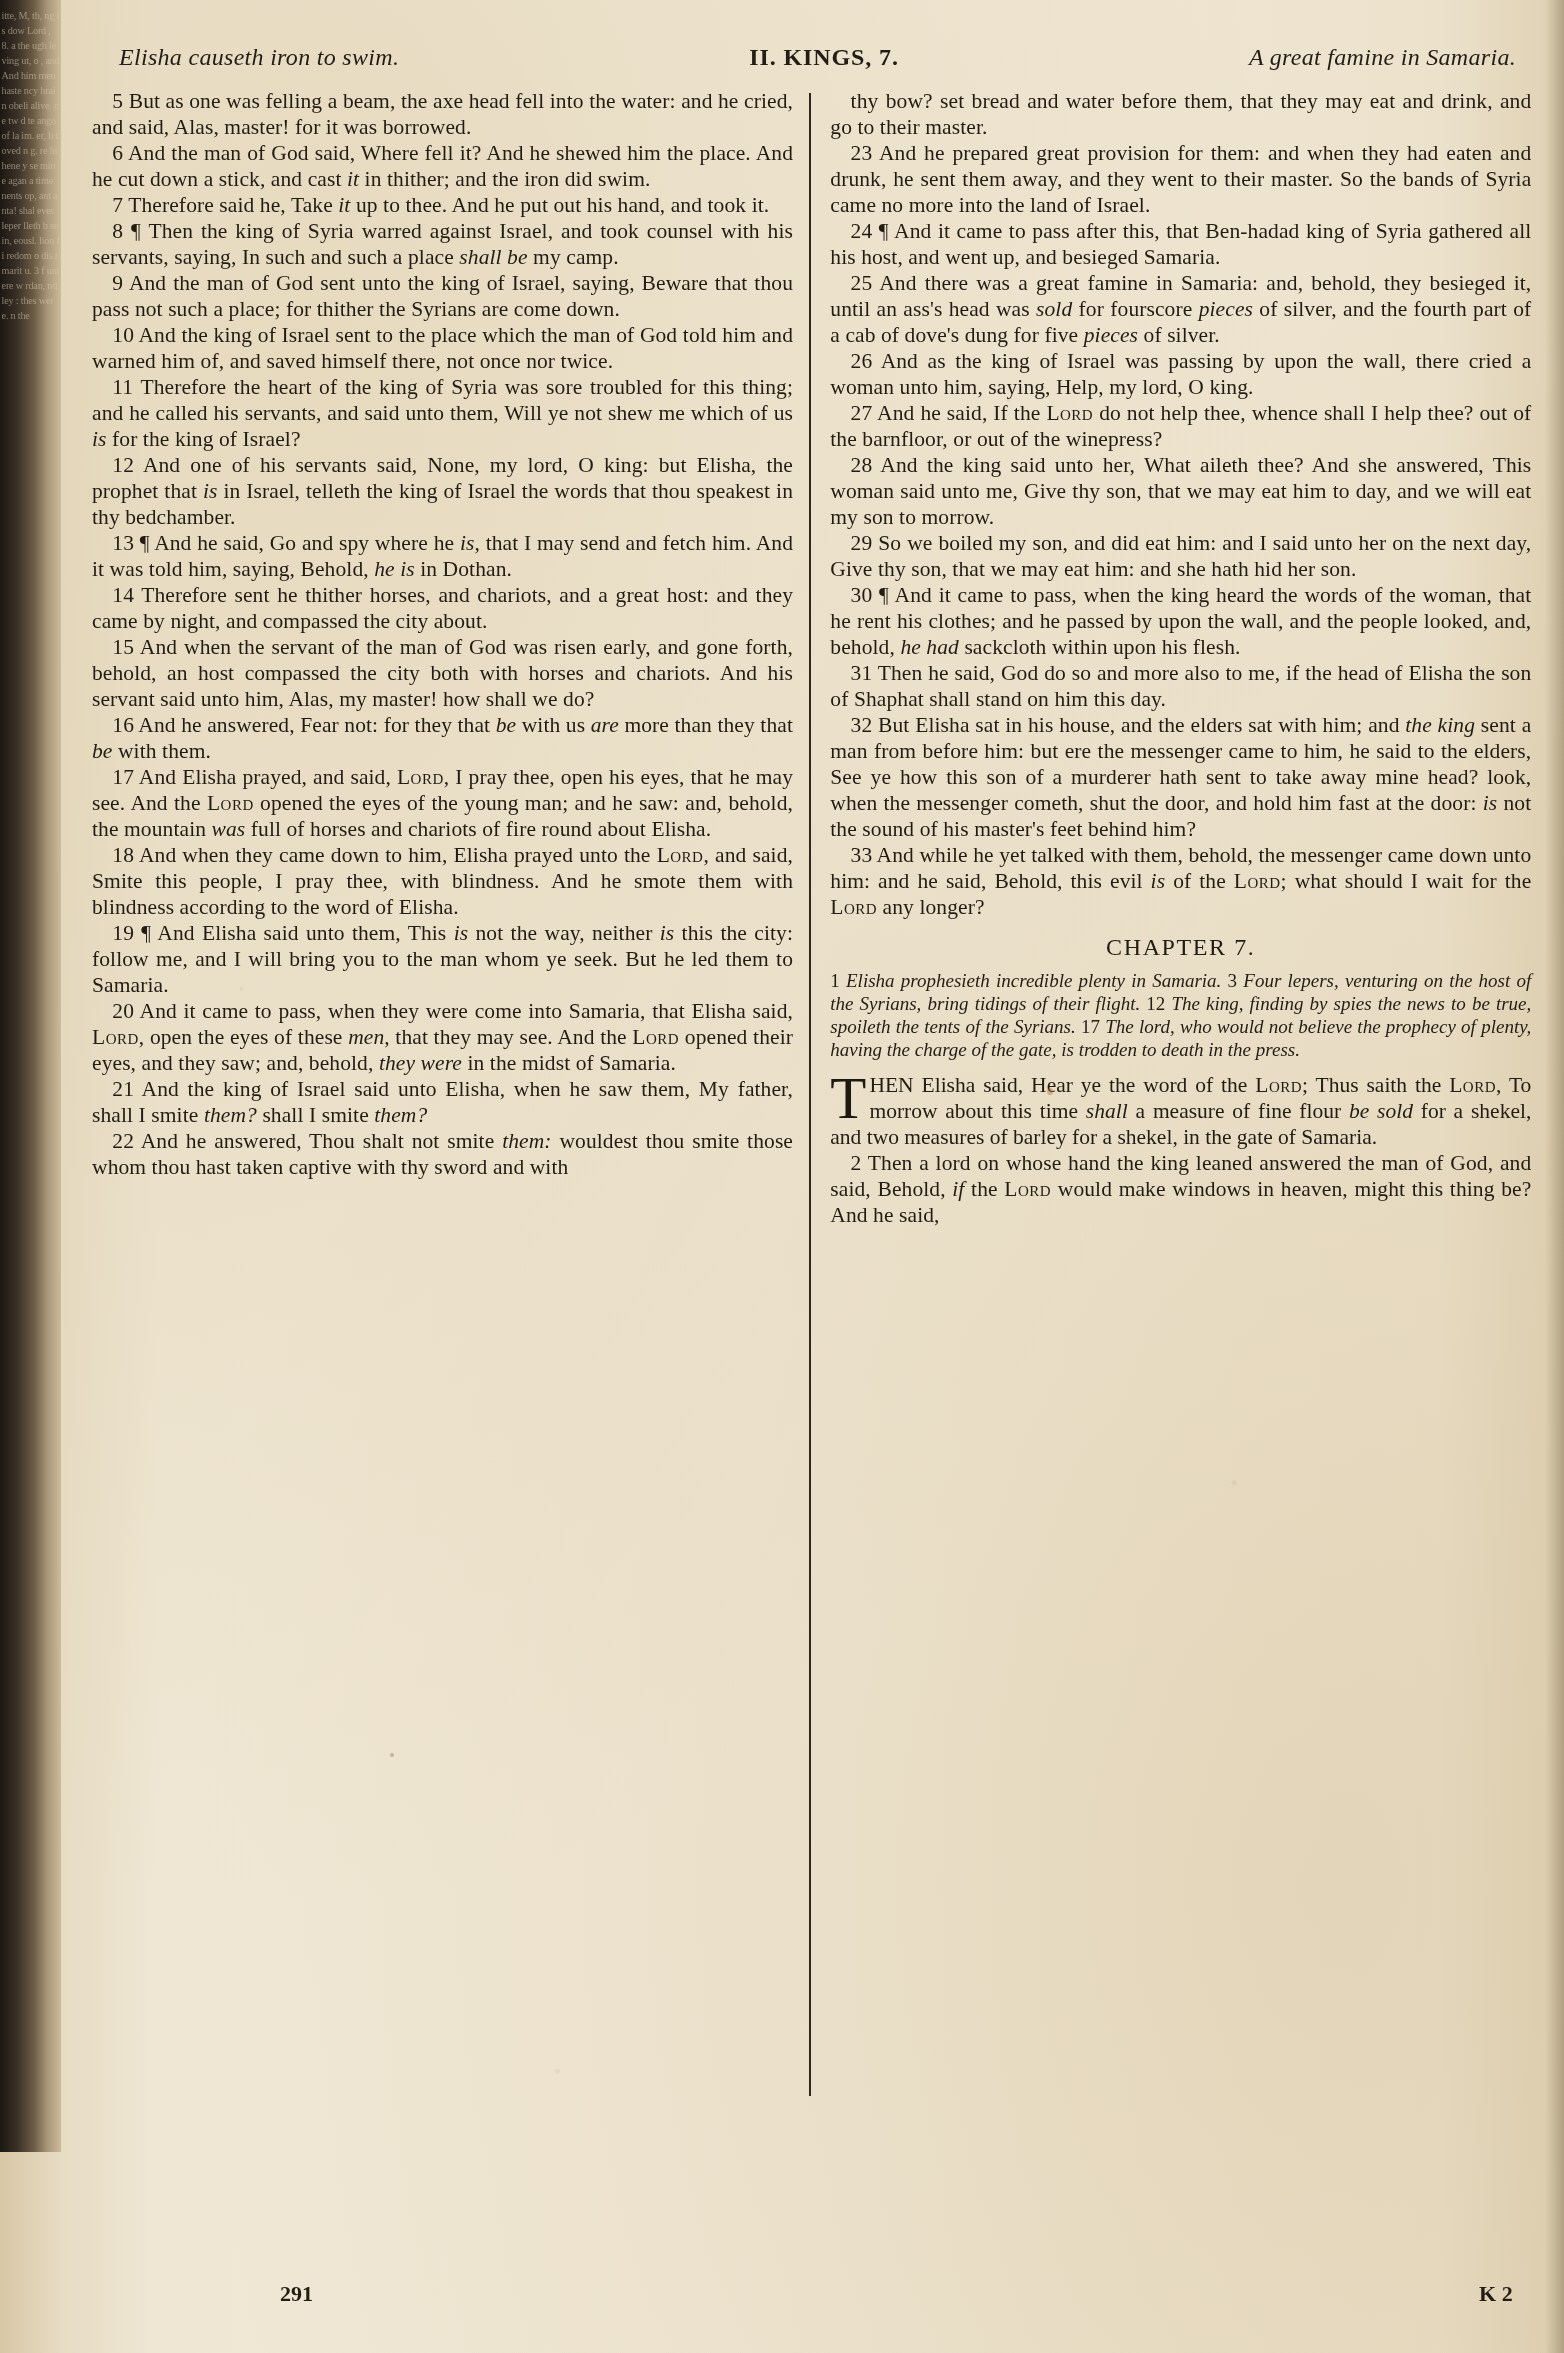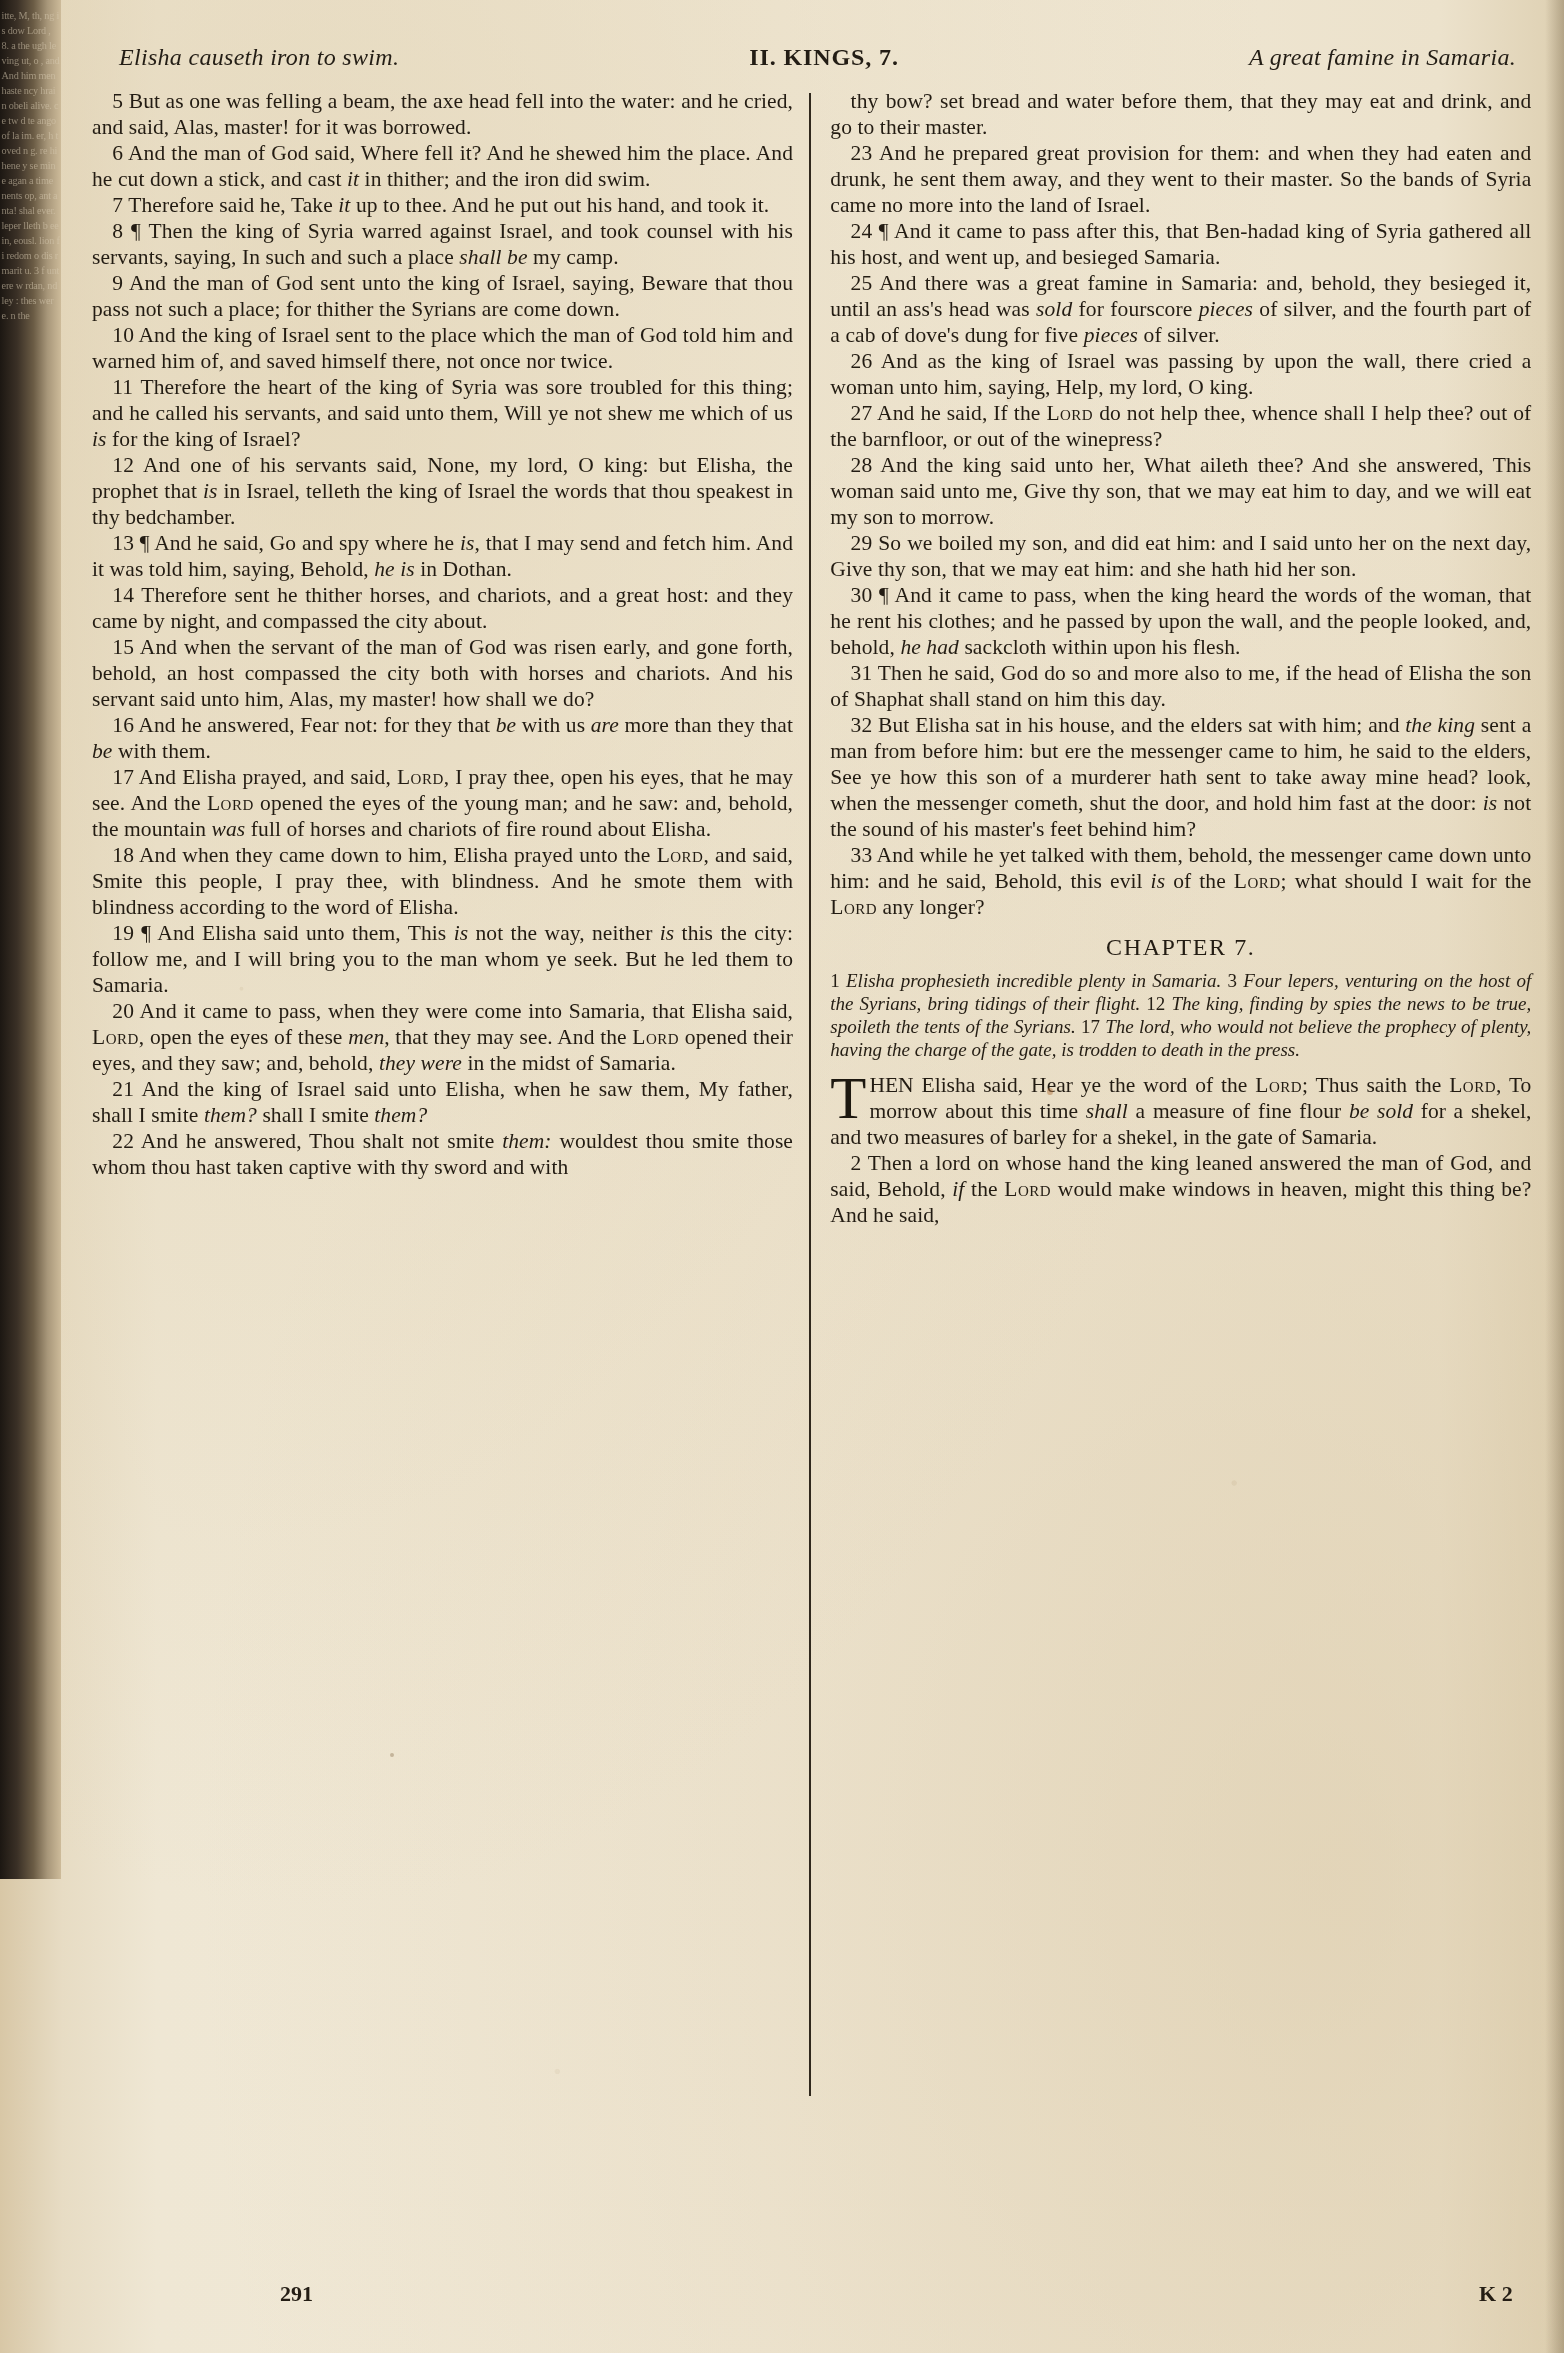--- a/index.html
+++ b/index.html
@@ -22,21 +22,21 @@
       radial-gradient(ellipse at 20% 15%, rgba(222,206,172,0.55) 0%, rgba(222,206,172,0) 55%),
       radial-gradient(ellipse at 85% 80%, rgba(216,198,163,0.5) 0%, rgba(216,198,163,0) 60%),
       linear-gradient(90deg, #d8c7a6 0%, #e7dcc4 4%, #efe7d4 10%, #f1e9d7 50%, #ece2cc 92%, #ded0b2 100%);
     box-sizing: border-box;
     overflow: hidden;
   }
   
   .gutter {
     position: absolute;
     left: 0; top: 0;
-    width: 61px; height: 1879px;
+    width: 61px; height: 2152px;
     background: linear-gradient(90deg,#1c1712 0%, #3a3026 28%, #6b5c45 55%, #a8977a 78%, #cdbb9a 100%);
     overflow: hidden;
   }
   .gutter-text {
     position: absolute;
     left: 1.6px;
     top: 0;
     width: 58px;
     font-size: 10.2px;
     line-height: 15px;

